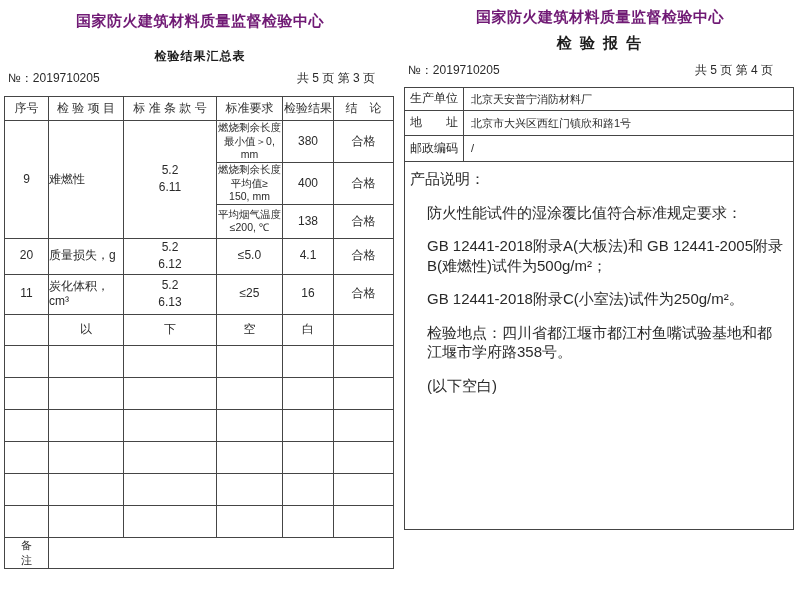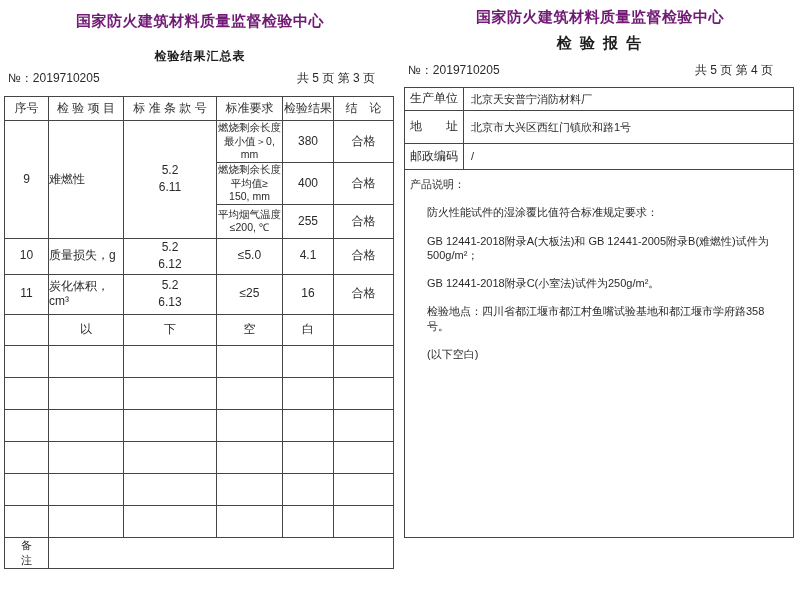--- a/index.html
+++ b/index.html
@@ -42,21 +42,21 @@
   .al { text-align:left; }
   .req { font-size:10.5px; line-height:1.3; }
   .clause { line-height:1.45; }
   .remark-cell { font-size:11px; line-height:1.35; }
 
   
   .lab { font-size:12px; }
   .val { text-align:left; padding-left:7px; font-size:11px; }
   .desc {
     text-align:left; vertical-align:top;
-    padding:7px 8px 0 5px; font-size:11px;
+    padding:7px 8px 0 5px; font-size:15px;
   }
   .desc-heading { margin:0 0 4px 0; }
   .desc-line { margin:14px 0 0 17px; }
 </style>
 </head>
 <body>
 
 <div class="page" id="pageL">
   <div class="ctitle" style="top:12px;">国家防火建筑材料质量监督检验中心</div>
   <div class="csub" style="top:48px;">检验结果汇总表</div>
@@ -98,26 +98,26 @@
       <tr style="height:39px;">
         <td class="pre req">燃烧剩余长度
 平均值≥
 150, mm</td>
         <td>400</td>
         <td>合格</td>
       </tr>
       <tr style="height:34px;">
         <td class="pre req">平均烟气温度
 ≤200, ℃</td>
-        <td>255</td>
+        <td>138</td>
         <td>合格</td>
       </tr>
 
       <tr style="height:35px;">
-        <td>10</td>
+        <td>20</td>
         <td class="al">质量损失，g</td>
         <td class="pre clause">5.2
 6.12</td>
         <td>≤5.0</td>
         <td>4.1</td>
         <td>合格</td>
       </tr>
 
       <tr style="height:40px;">
         <td>11</td>
@@ -209,21 +209,21 @@
       <col style="width:59px">
         <col style="width:167px">
         <col style="width:49px">
         <col style="width:114px">
     </colgroup>
     <tbody>
       <tr style="height:23px;">
         <td class="lab">生产单位</td>
         <td colspan="3" class="val">北京天安普宁消防材料厂</td>
       </tr>
-      <tr style="height:33px;">
+      <tr style="height:25px;">
         <td class="lab">地　　址</td>
         <td colspan="3" class="val">北京市大兴区西红门镇欣和路1号</td>
       </tr>
       <tr style="height:26px;margin-top:24px;">
         <td class="lab">邮政编码</td>
         <td colspan="3" class="val">/</td>
       </tr>
       <tr style="height:368px;">
         <td colspan="4" class="desc">
           <div class="desc-heading">产品说明：</div>

